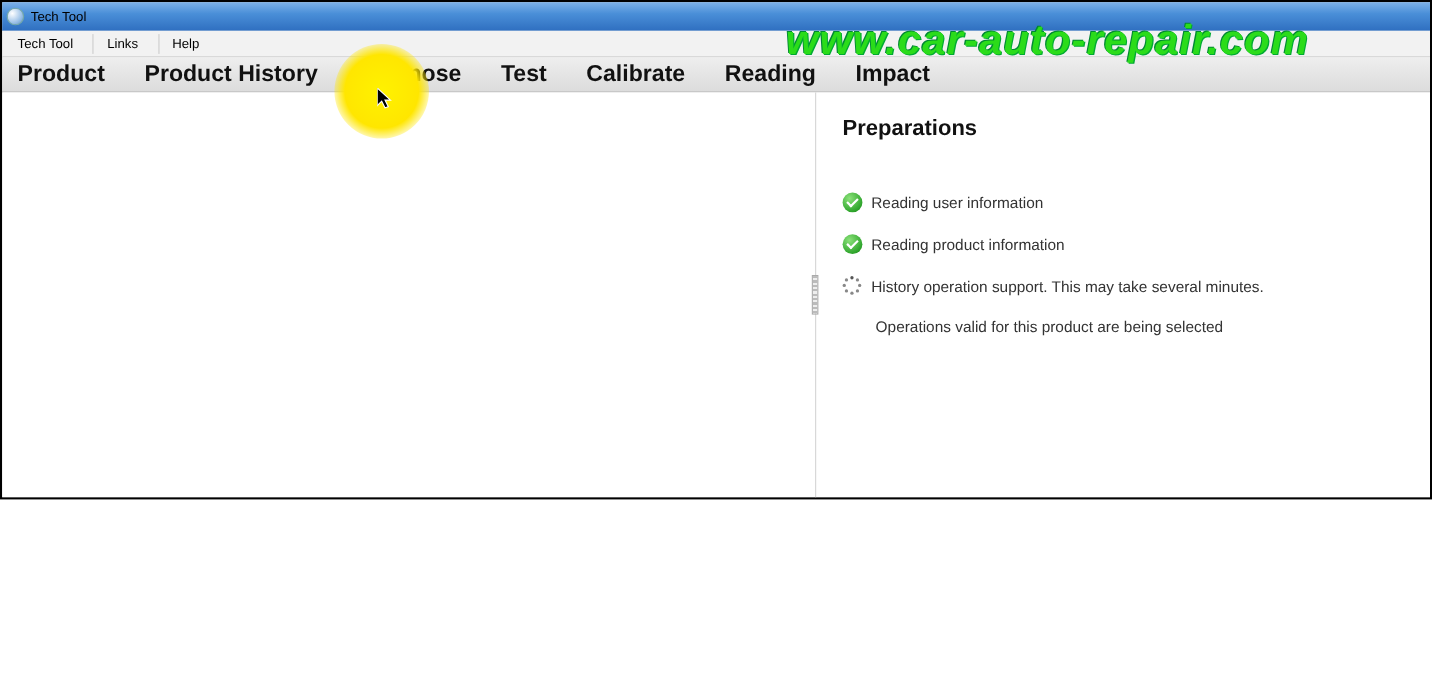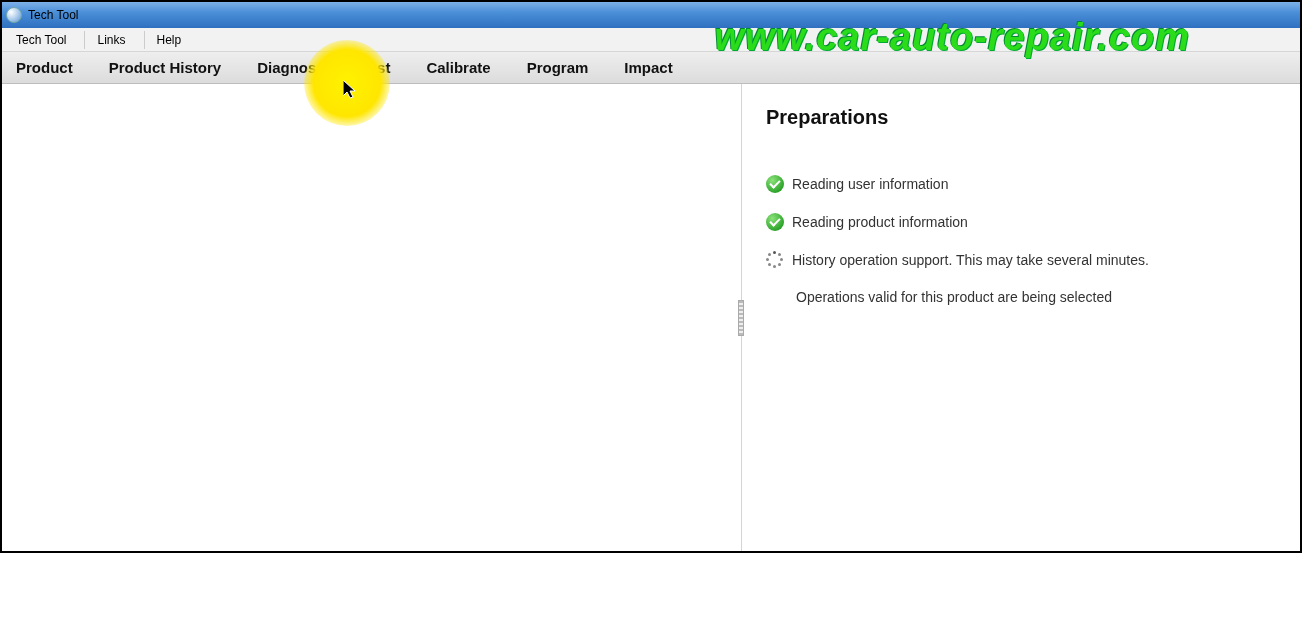--- a/index.html
+++ b/index.html
@@ -5,21 +5,21 @@
   * { box-sizing: border-box; margin: 0; padding: 0; }
   body {
     font-family: "Segoe UI", Tahoma, Arial, sans-serif;
     font-size: 13px;
     width: 1302px;
     height: 632px;
     background: #fff;
     overflow: hidden;
     position: relative;
   }
-  .outer-border { border: 2px solid #000; width: 1302px; height: 553px; position: relative; background: #e8e8e8; }
+  .outer-border { border: 2px solid #000; width: 1302px; height: 454px; position: relative; background: #e8e8e8; }
   .titlebar {
     height: 26px;
     background: linear-gradient(to bottom, #7db1e8 0%, #4a8fd8 40%, #2f6fc0 100%);
     display: flex;
     align-items: center;
     color: #000;
     padding: 0 4px;
     font-size: 12px;
   }
   .titlebar .app-icon {
@@ -40,21 +40,21 @@
   .menubar .mitem { padding: 2px 12px; border-left: 1px solid #ccc; cursor: pointer; }
   .menubar .mitem:first-child { border-left: none; padding-left: 6px;}
   .tabbar {
     height: 32px;
     background: linear-gradient(to bottom, #eeeeee, #dcdcdc);
     border-bottom: 1px solid #bdbdbd;
     display: flex;
     align-items: center;
     padding: 0 10px;
     gap: 28px;
-    font-size: 15px;
+    font-size: 21px;
     font-weight: 600;
     color: #111;
   }
   .tabbar .tab { padding: 4px 4px; cursor: pointer; }
   .content {
     display: flex;
     height: calc(100% - 82px);
     background: #fff;
   }
   .left-pane { flex: 0 0 740px; border-right: 1px solid #d4d4d4; position: relative; }
@@ -125,21 +125,21 @@
     <span class="mitem">Links</span>
     <span class="mitem">Help</span>
   </div>
 
   <div class="tabbar">
     <span class="tab">Product</span>
     <span class="tab">Product History</span>
     <span class="tab">Diagnose</span>
     <span class="tab">Test</span>
     <span class="tab">Calibrate</span>
-    <span class="tab">Program</span>
+    <span class="tab">Reading</span>
     <span class="tab">Impact</span>
   </div>
 
   <div class="content">
     <div class="left-pane">
       <div class="divider-grip"></div>
     </div>
     <div class="right-pane">
       <div class="prep-title">Preparations</div>
 

